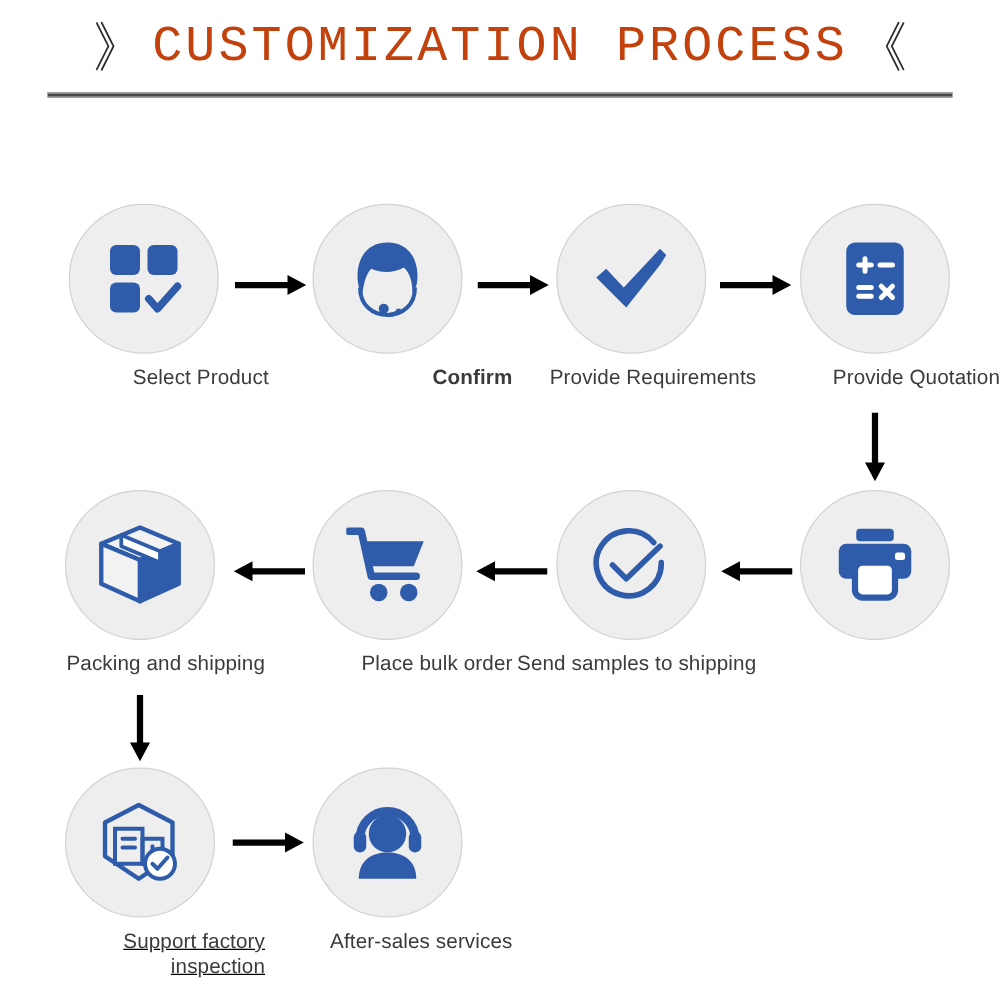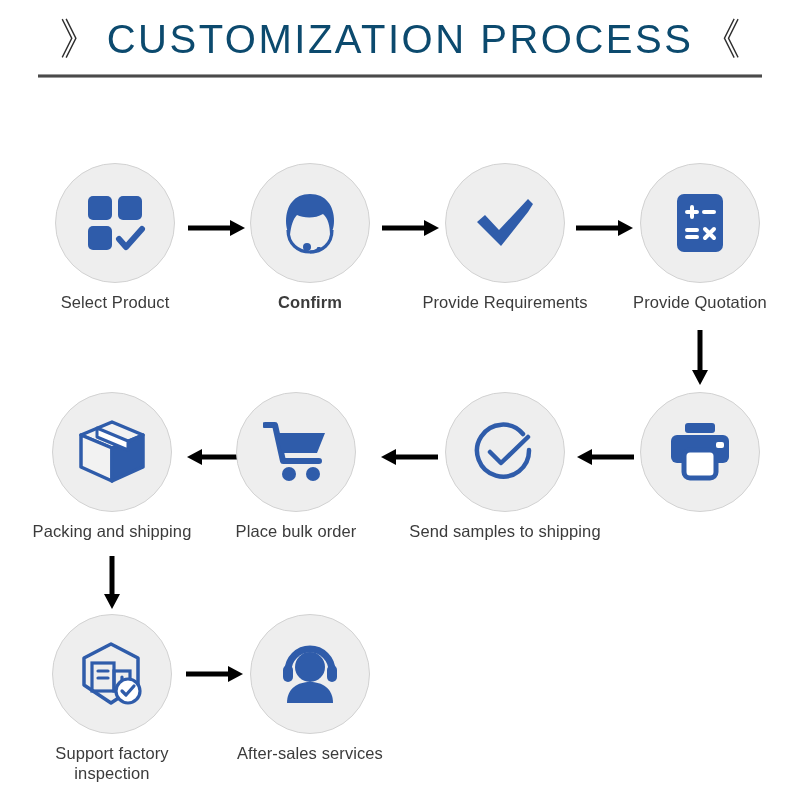--- a/index.html
+++ b/index.html
@@ -29,25 +29,25 @@
     left: 0;
     top: 10px;
     width: 800px;
     height: 58px;
     display: flex;
     align-items: center;
     justify-content: center;
     gap: 6px;
   }
   .title-text {
-    font-family: Liberation Sans, sans-serif;
+    font-family: Liberation Mono, monospace;
     font-size: 40px;
     font-weight: 500;
     letter-spacing: 2.5px;
-    color: #0c4a6e;
+    color: #c2410c;
     white-space: nowrap;
     line-height: 1;
     text-align: right;
   }
   .chev {
     font-size: 44px;
     color: #2e2e2e;
     line-height: 1;
     font-weight: 400;
     transform: scaleX(0.9);
@@ -84,20 +84,21 @@
     justify-content: center;
   }
   .circle svg { display: block; }
   .step-label {
     margin-top: 9px;
     font-size: 16.5px;
     color: #3b3b3b;
     line-height: 20px;
     letter-spacing: 0.1px;
     white-space: pre-line;
+    text-align: right;
   }
 
   
   .arrow-h {
     position: absolute;
     height: 20px;
     display: flex;
     align-items: center;
   }
   .arrow-h svg, .arrow-v svg { display: block; }
@@ -209,21 +210,21 @@
   <div class="step-label">Packing and shipping</div>
 </div>
 
 <div class="arrow-h" style="left:186px; top:447px; width:58px;">
   <svg width="58" height="20" viewBox="0 0 58 20">
     <path d="M14 10 H58" stroke="#000" stroke-width="5"></path>
     <path d="M16 2 L1 10 L16 18 Z" fill="#000"></path>
   </svg>
 </div>
 
-<div class="step" style="left:196px; top:392px;">
+<div class="step" style="left:210px; top:392px;">
   <div class="circle">
 
     <svg width="66" height="62" viewBox="0 0 66 62">
       <path d="M2 4 H12 L20 40 H56" stroke="#2f5caa" stroke-width="6" fill="none" stroke-linecap="round" stroke-linejoin="round"></path>
       <path d="M14 12 L62 12 L54 32 L19 32 Z" fill="#2f5caa"></path>
       <circle cx="26" cy="53" r="7" fill="#2f5caa"></circle>
       <circle cx="50" cy="53" r="7" fill="#2f5caa"></circle>
     </svg>
   </div>
   <div class="step-label">Place bulk order</div>
@@ -266,21 +267,21 @@
   </div>
 </div>
 
 <div class="arrow-v" style="left:102px; top:556px; height:54px;">
   <svg width="20" height="54" viewBox="0 0 20 54">
     <path d="M10 0 V40" stroke="#000" stroke-width="5"></path>
     <path d="M2 38 L10 53 L18 38 Z" fill="#000"></path>
   </svg>
 </div>
 
-<div class="step" style="left:12px; top:614px;">
+<div class="step" style="left:12px; top:614px;text-decoration:underline;">
   <div class="circle">
 
     <svg width="68" height="66" viewBox="0 0 68 66">
       <path d="M33 3 L60 17 L60 44 L33 62 L6 44 L6 17 Z" stroke="#2f5caa" stroke-width="3.5" fill="none" stroke-linejoin="round"></path>
       <rect x="14" y="22" width="22" height="28" stroke="#2f5caa" stroke-width="3.2" fill="none"></rect>
       <path d="M20 30 H30 M20 37 H30" stroke="#2f5caa" stroke-width="3.2" stroke-linecap="round"></path>
       <rect x="36" y="30" width="16" height="20" stroke="#2f5caa" stroke-width="3.2" fill="none"></rect>
       <path d="M44 36 V44" stroke="#2f5caa" stroke-width="3.2" stroke-linecap="round"></path>
       <circle cx="50" cy="50" r="12" fill="#ffffff" stroke="#2f5caa" stroke-width="3.2"></circle>
       <path d="M44 50 L48 54 L56 45" stroke="#2f5caa" stroke-width="3.2" fill="none" stroke-linecap="round" stroke-linejoin="round"></path>

